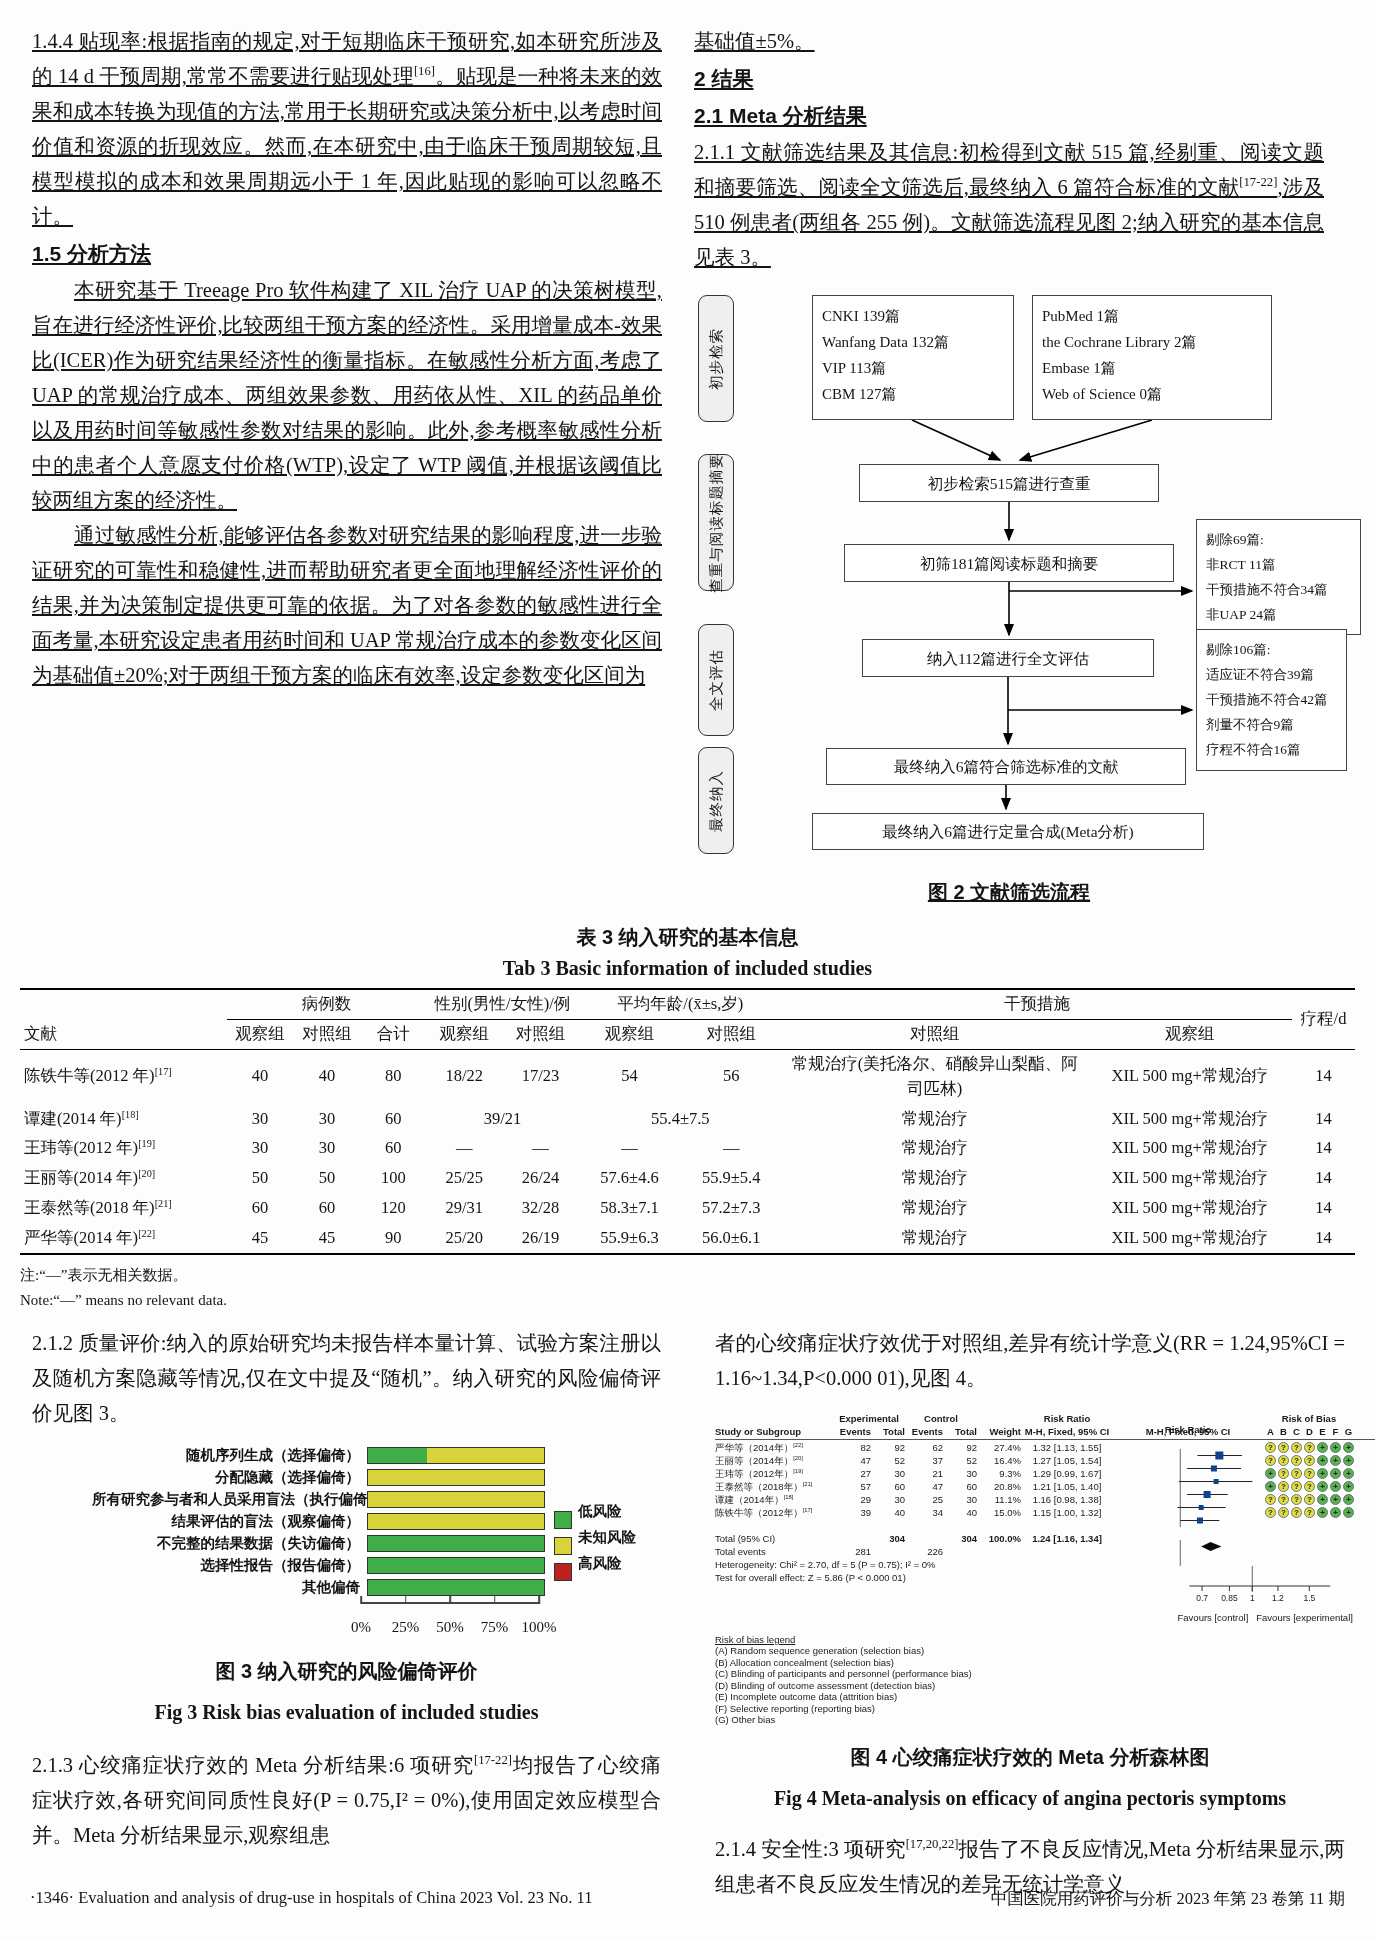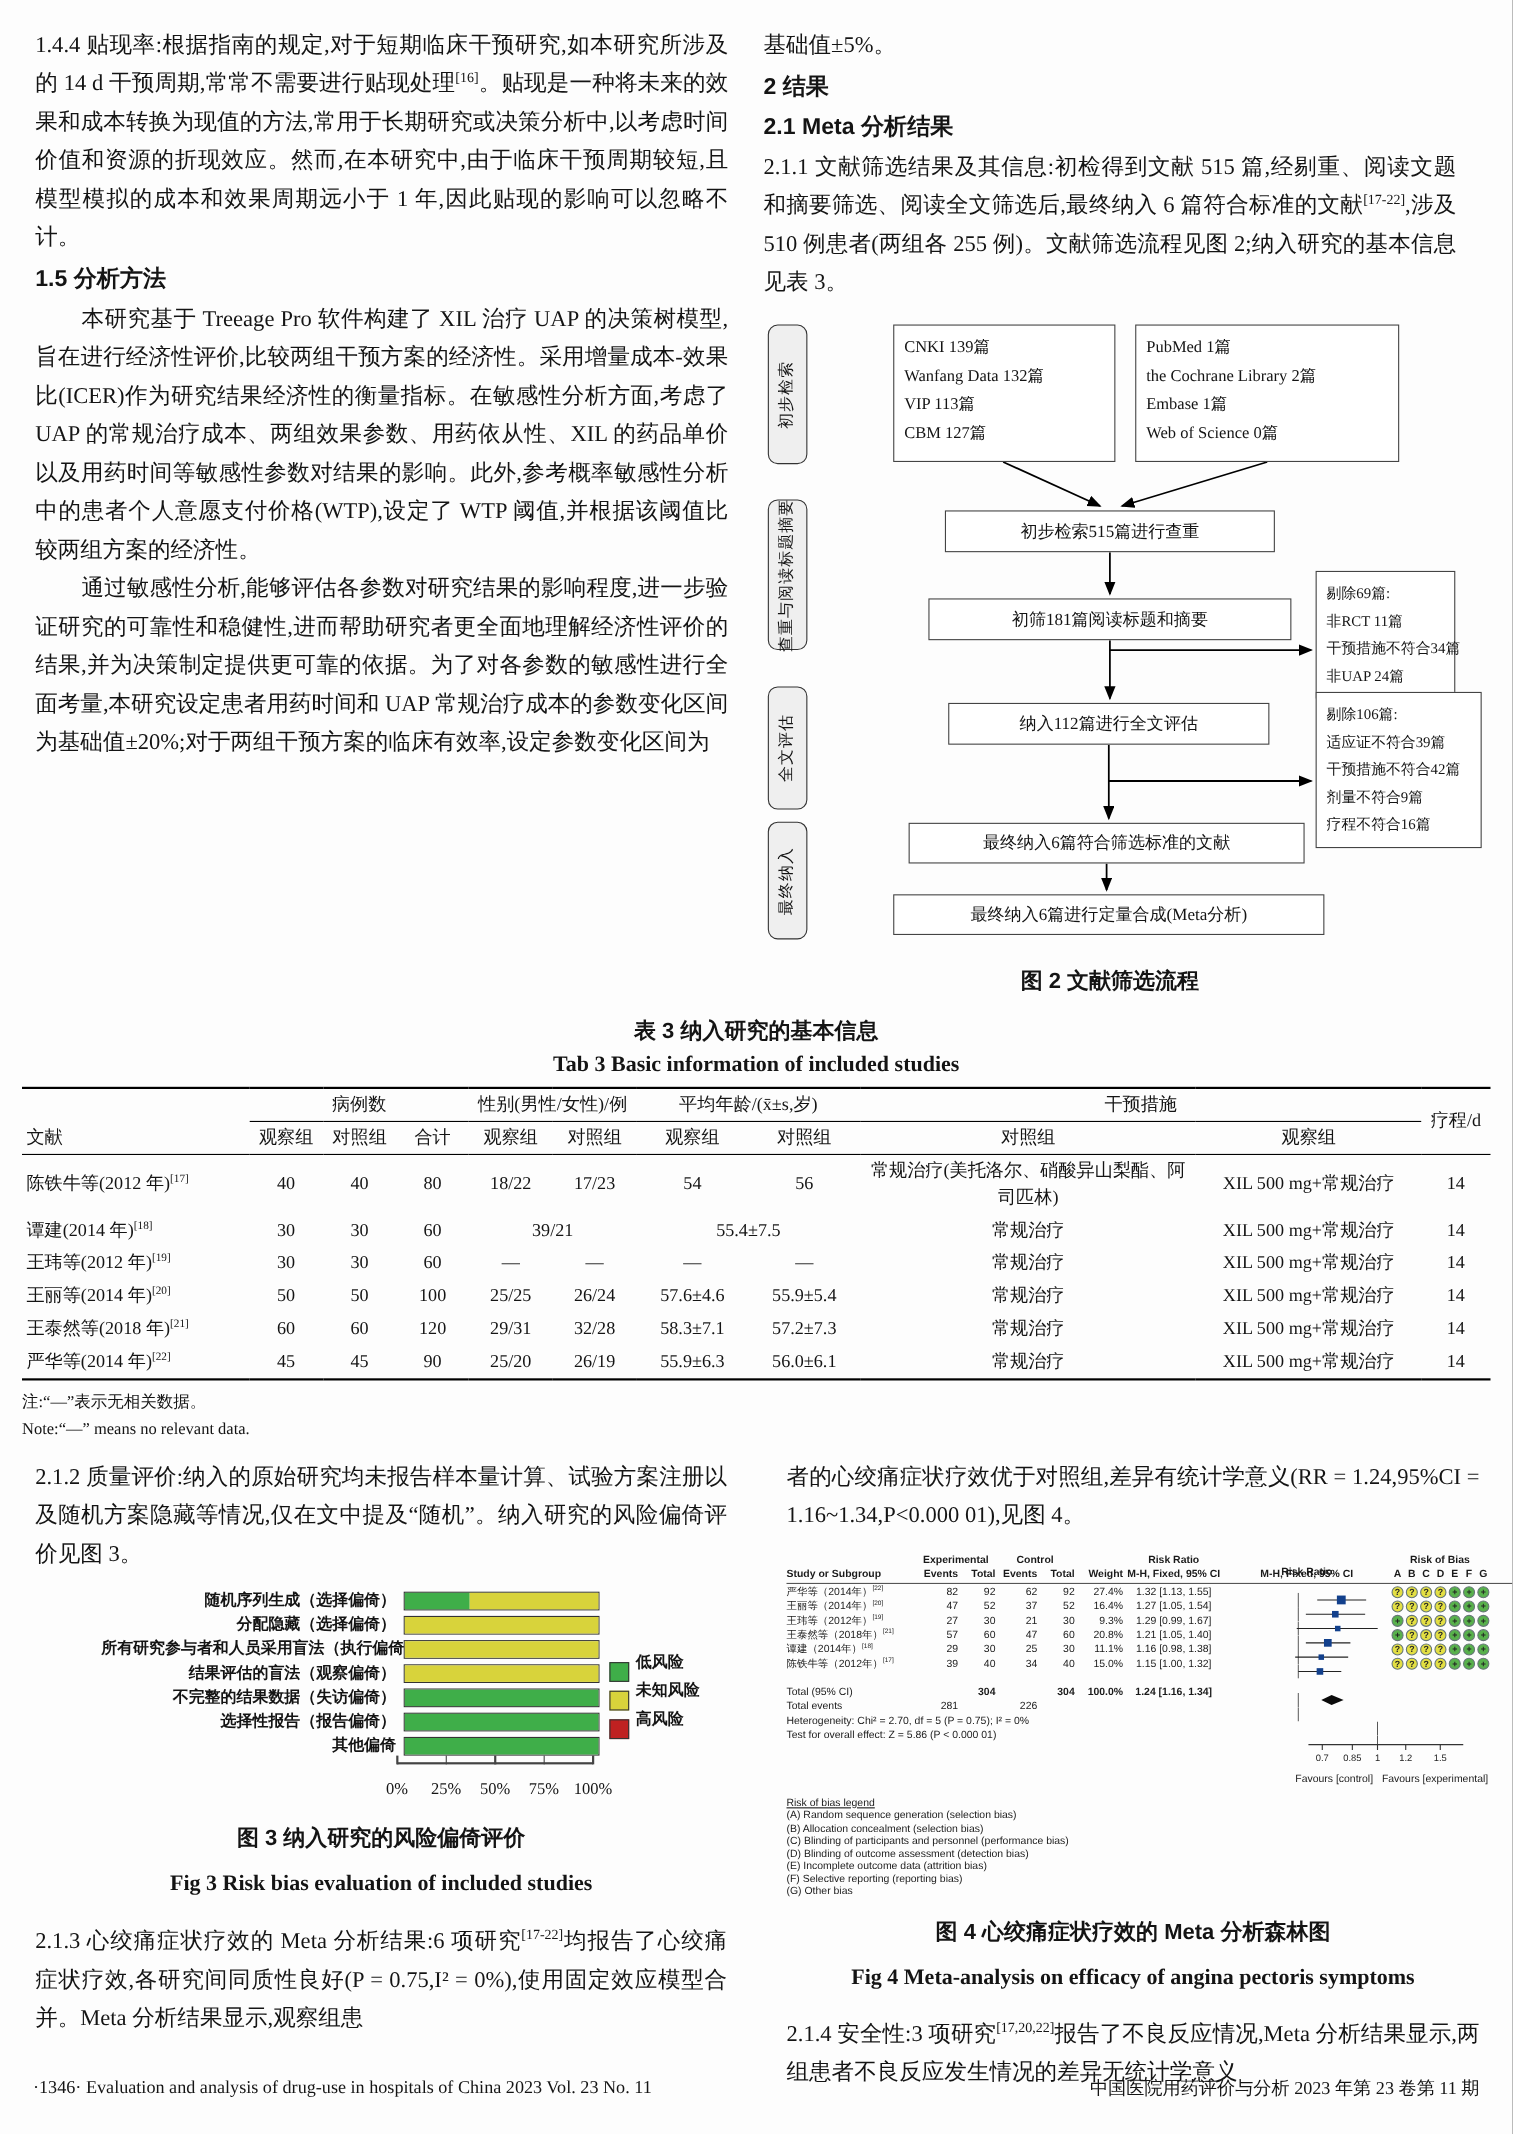--- a/index.html
+++ b/index.html
@@ -1,21 +1,21 @@
 <!DOCTYPE html>
 <html><head>
 <meta charset="utf-8">
 <style>
   html,body{margin:0;padding:0;background:#888;}
   .page{position:relative;width:1375px;height:1940px;margin:0 auto;background:#fdfdfd;color:#141414;
         font-family:"Liberation Serif","DejaVu Serif",serif;overflow:hidden;}
   sup{font-size:0.62em;vertical-align:super;line-height:0;}
   p{margin:0;}
   
-  .cols{display:flex;gap:32px;padding:24px 30px 0 32px;}
+  .cols{display:flex;gap:32px;padding:24px 30px 0 32px;text-decoration:underline;}
   .col{width:630px;font-size:20.5px;line-height:35px;text-align:justify;}
   .indent{text-indent:2.05em;}
   .h-sans{font-family:"Liberation Sans","DejaVu Sans",sans-serif;font-weight:bold;font-size:21px;margin:2px 0;}
   
   .fc{position:relative;width:655px;height:572px;margin-top:14px;font-size:15px;}
   .fc svg.arrows{position:absolute;left:0;top:0;}
   .fc svg.arrows line{stroke:#000;stroke-width:1.6;}
   .rail-item{position:absolute;left:4px;width:34px;background:#efefef;border:1.5px solid #333;border-radius:9px;}
   .rail-item span{position:absolute;left:50%;top:50%;transform:translate(-50%,-50%) rotate(-90deg);
                   white-space:nowrap;font-size:14.5px;letter-spacing:1px;}
@@ -136,21 +136,21 @@
             <div class="fc-line">CBM 127篇</div>
           </div>
         <div class="fbox lines" style="left:338px;top:6px;width:240px;height:125px;">
             <div class="fc-line">PubMed 1篇</div>
             <div class="fc-line">the Cochrane Library 2篇</div>
             <div class="fc-line">Embase 1篇</div>
             <div class="fc-line">Web of Science 0篇</div>
           </div>
         <div class="fbox center" style="left:165px;top:175px;width:300px;height:38px;">初步检索515篇进行查重</div>
         <div class="fbox center" style="left:150px;top:255px;width:330px;height:38px;">初筛181篇阅读标题和摘要</div>
-        <div class="fbox lines small" style="left:502px;top:230px;width:127px;height:116px;">
+        <div class="fbox lines small" style="left:502px;top:230px;width:165px;height:116px;">
             <div class="fc-line">剔除69篇:</div>
             <div class="fc-line">非RCT 11篇</div>
             <div class="fc-line">干预措施不符合34篇</div>
             <div class="fc-line">非UAP 24篇</div>
           </div>
         <div class="fbox center" style="left:168px;top:350px;width:292px;height:38px;">纳入112篇进行全文评估</div>
         <div class="fbox lines small" style="left:502px;top:340px;width:151px;height:142px;">
             <div class="fc-line">剔除106篇:</div>
             <div class="fc-line">适应证不符合39篇</div>
             <div class="fc-line">干预措施不符合42篇</div>

